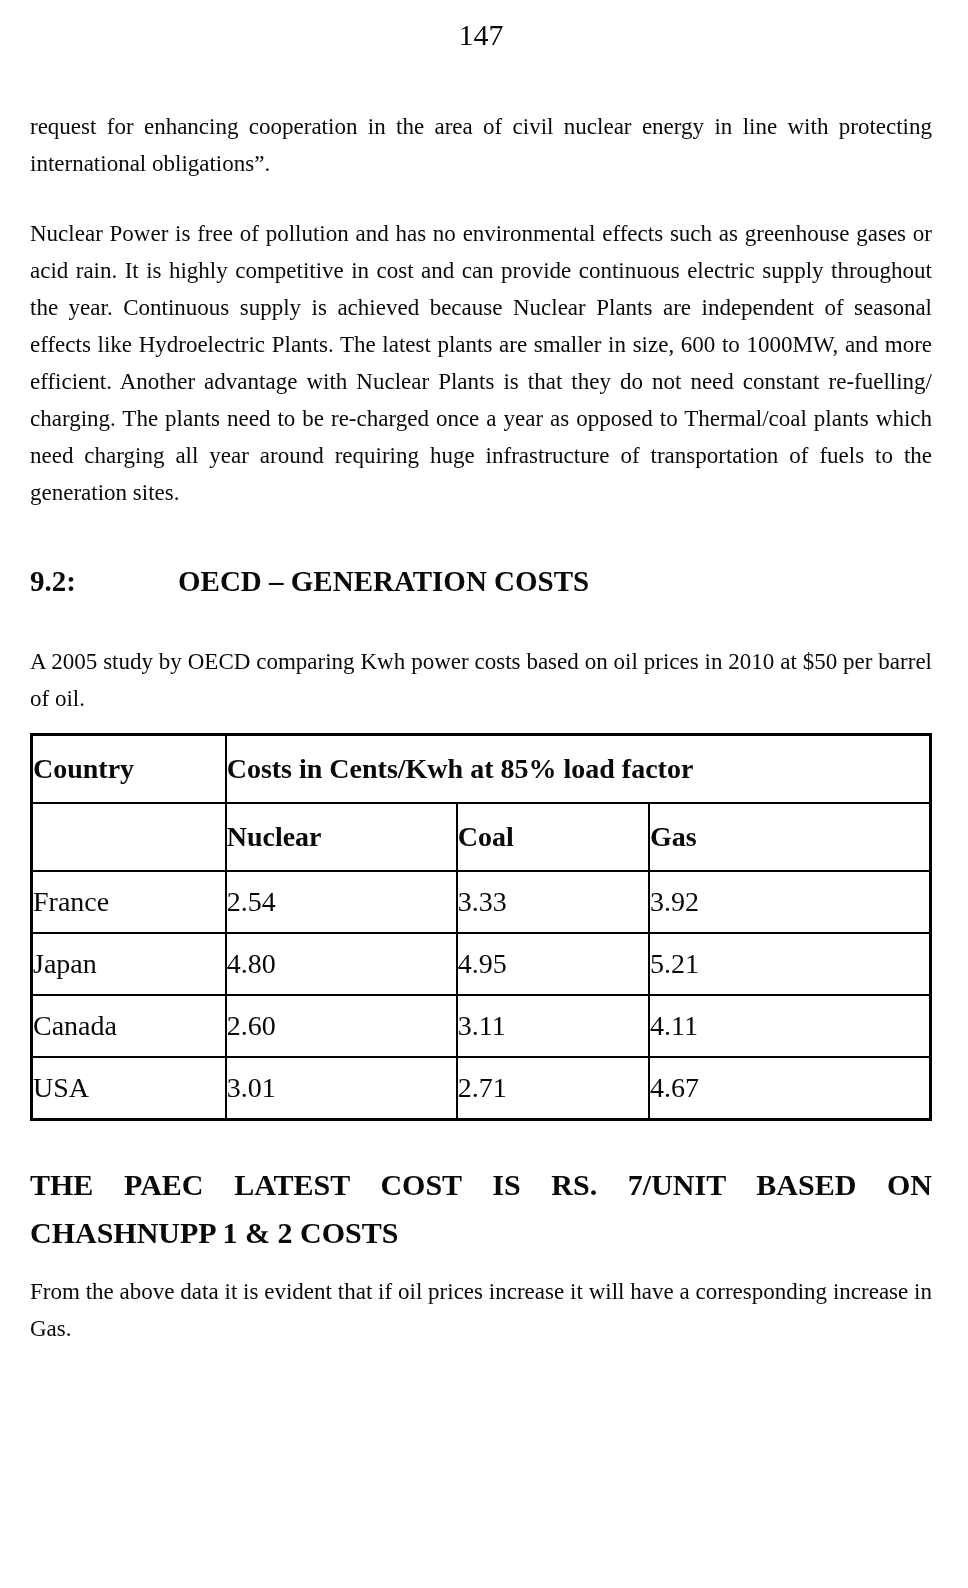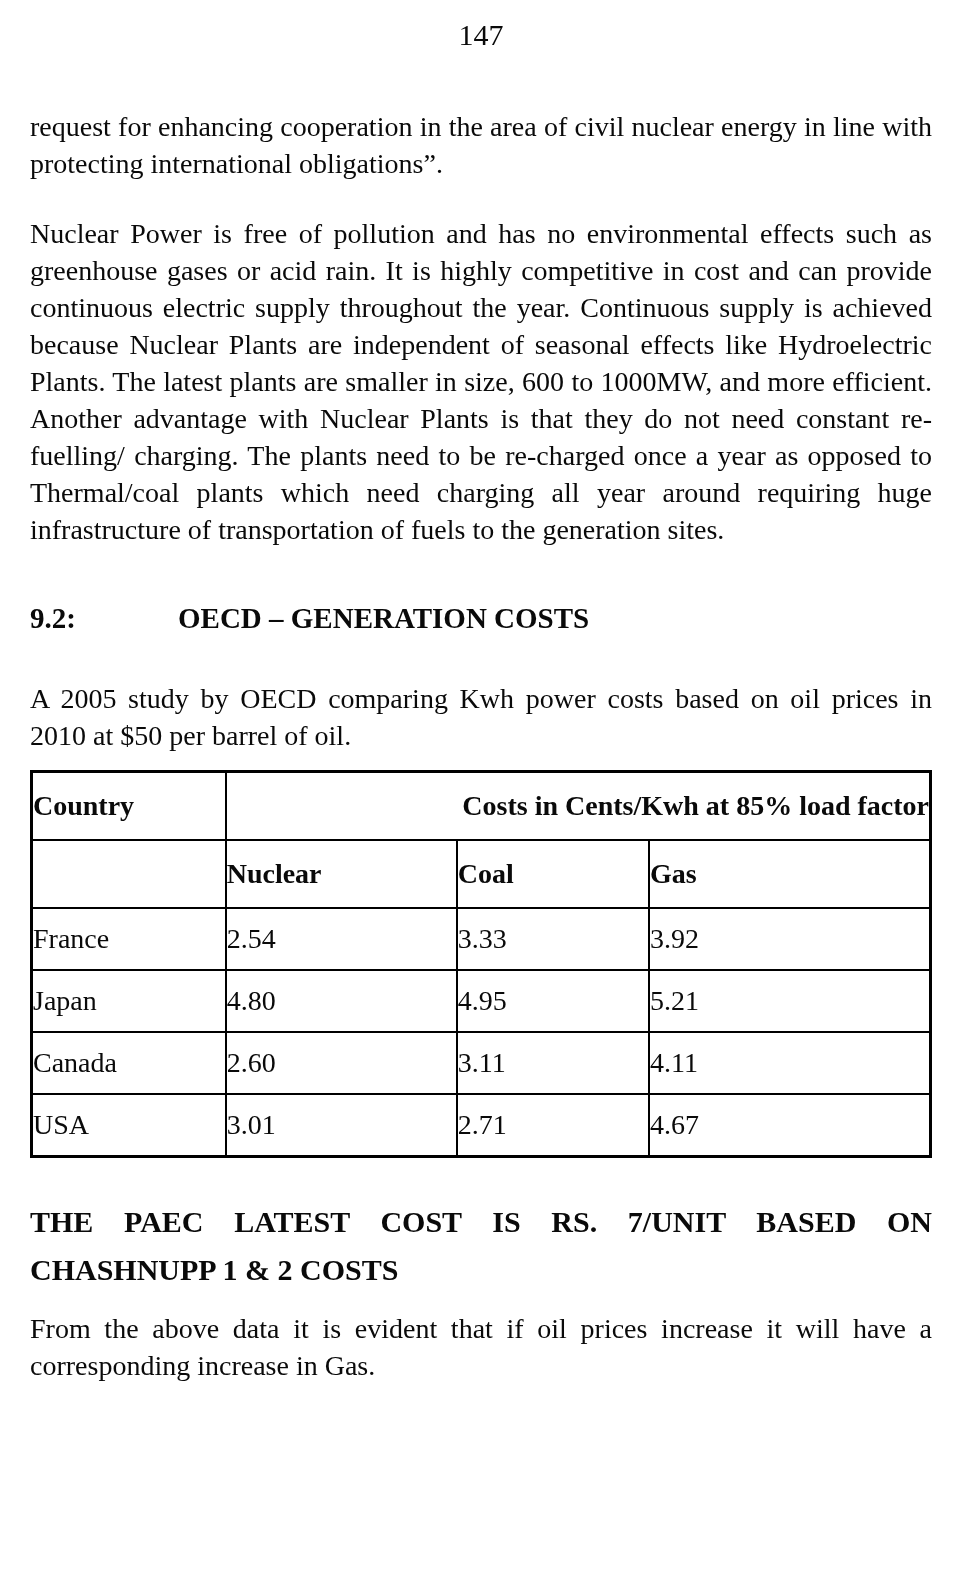--- a/index.html
+++ b/index.html
@@ -17,21 +17,21 @@
   .page {
     padding: 18px 36px 0 30px; 
   }
   .page-number {
     text-align: center;
     font-size: 30px;
     line-height: 34px;
     margin-bottom: 56px;
   }
   .para {
-    font-size: 28px;
+    font-size: 23px;
     line-height: 37px;
     text-align: justify;
     margin: 0;
   }
   .p2 { margin-top: 33px; }
   .section-heading {
     margin: 50px 0 0 0;
     font-size: 29px;
     font-weight: bold;
     line-height: 40px;
@@ -54,21 +54,21 @@
     vertical-align: middle;
     padding: 0;
   }
   .col-country { width: 21.6%; }
   .col-nuclear { width: 25.7%; }
   .col-coal    { width: 21.4%; }
   .col-gas     { width: 31.3%; }
   .hdr-row td   { height: 66px; }
   .data-row td  { height: 60px; }
   .th { font-weight: bold; font-size: 29px; }
-  .center { text-align: right; }
+  .center { text-align: left; }
   .c-country { padding-left: 26px; }
   .c-num     { padding-left: 62px; }
 
   .paec {
     margin: 40px 0 0 0;
     font-size: 30px;
     font-weight: bold;
     line-height: 48px;
   }
   .paec-line1 {

